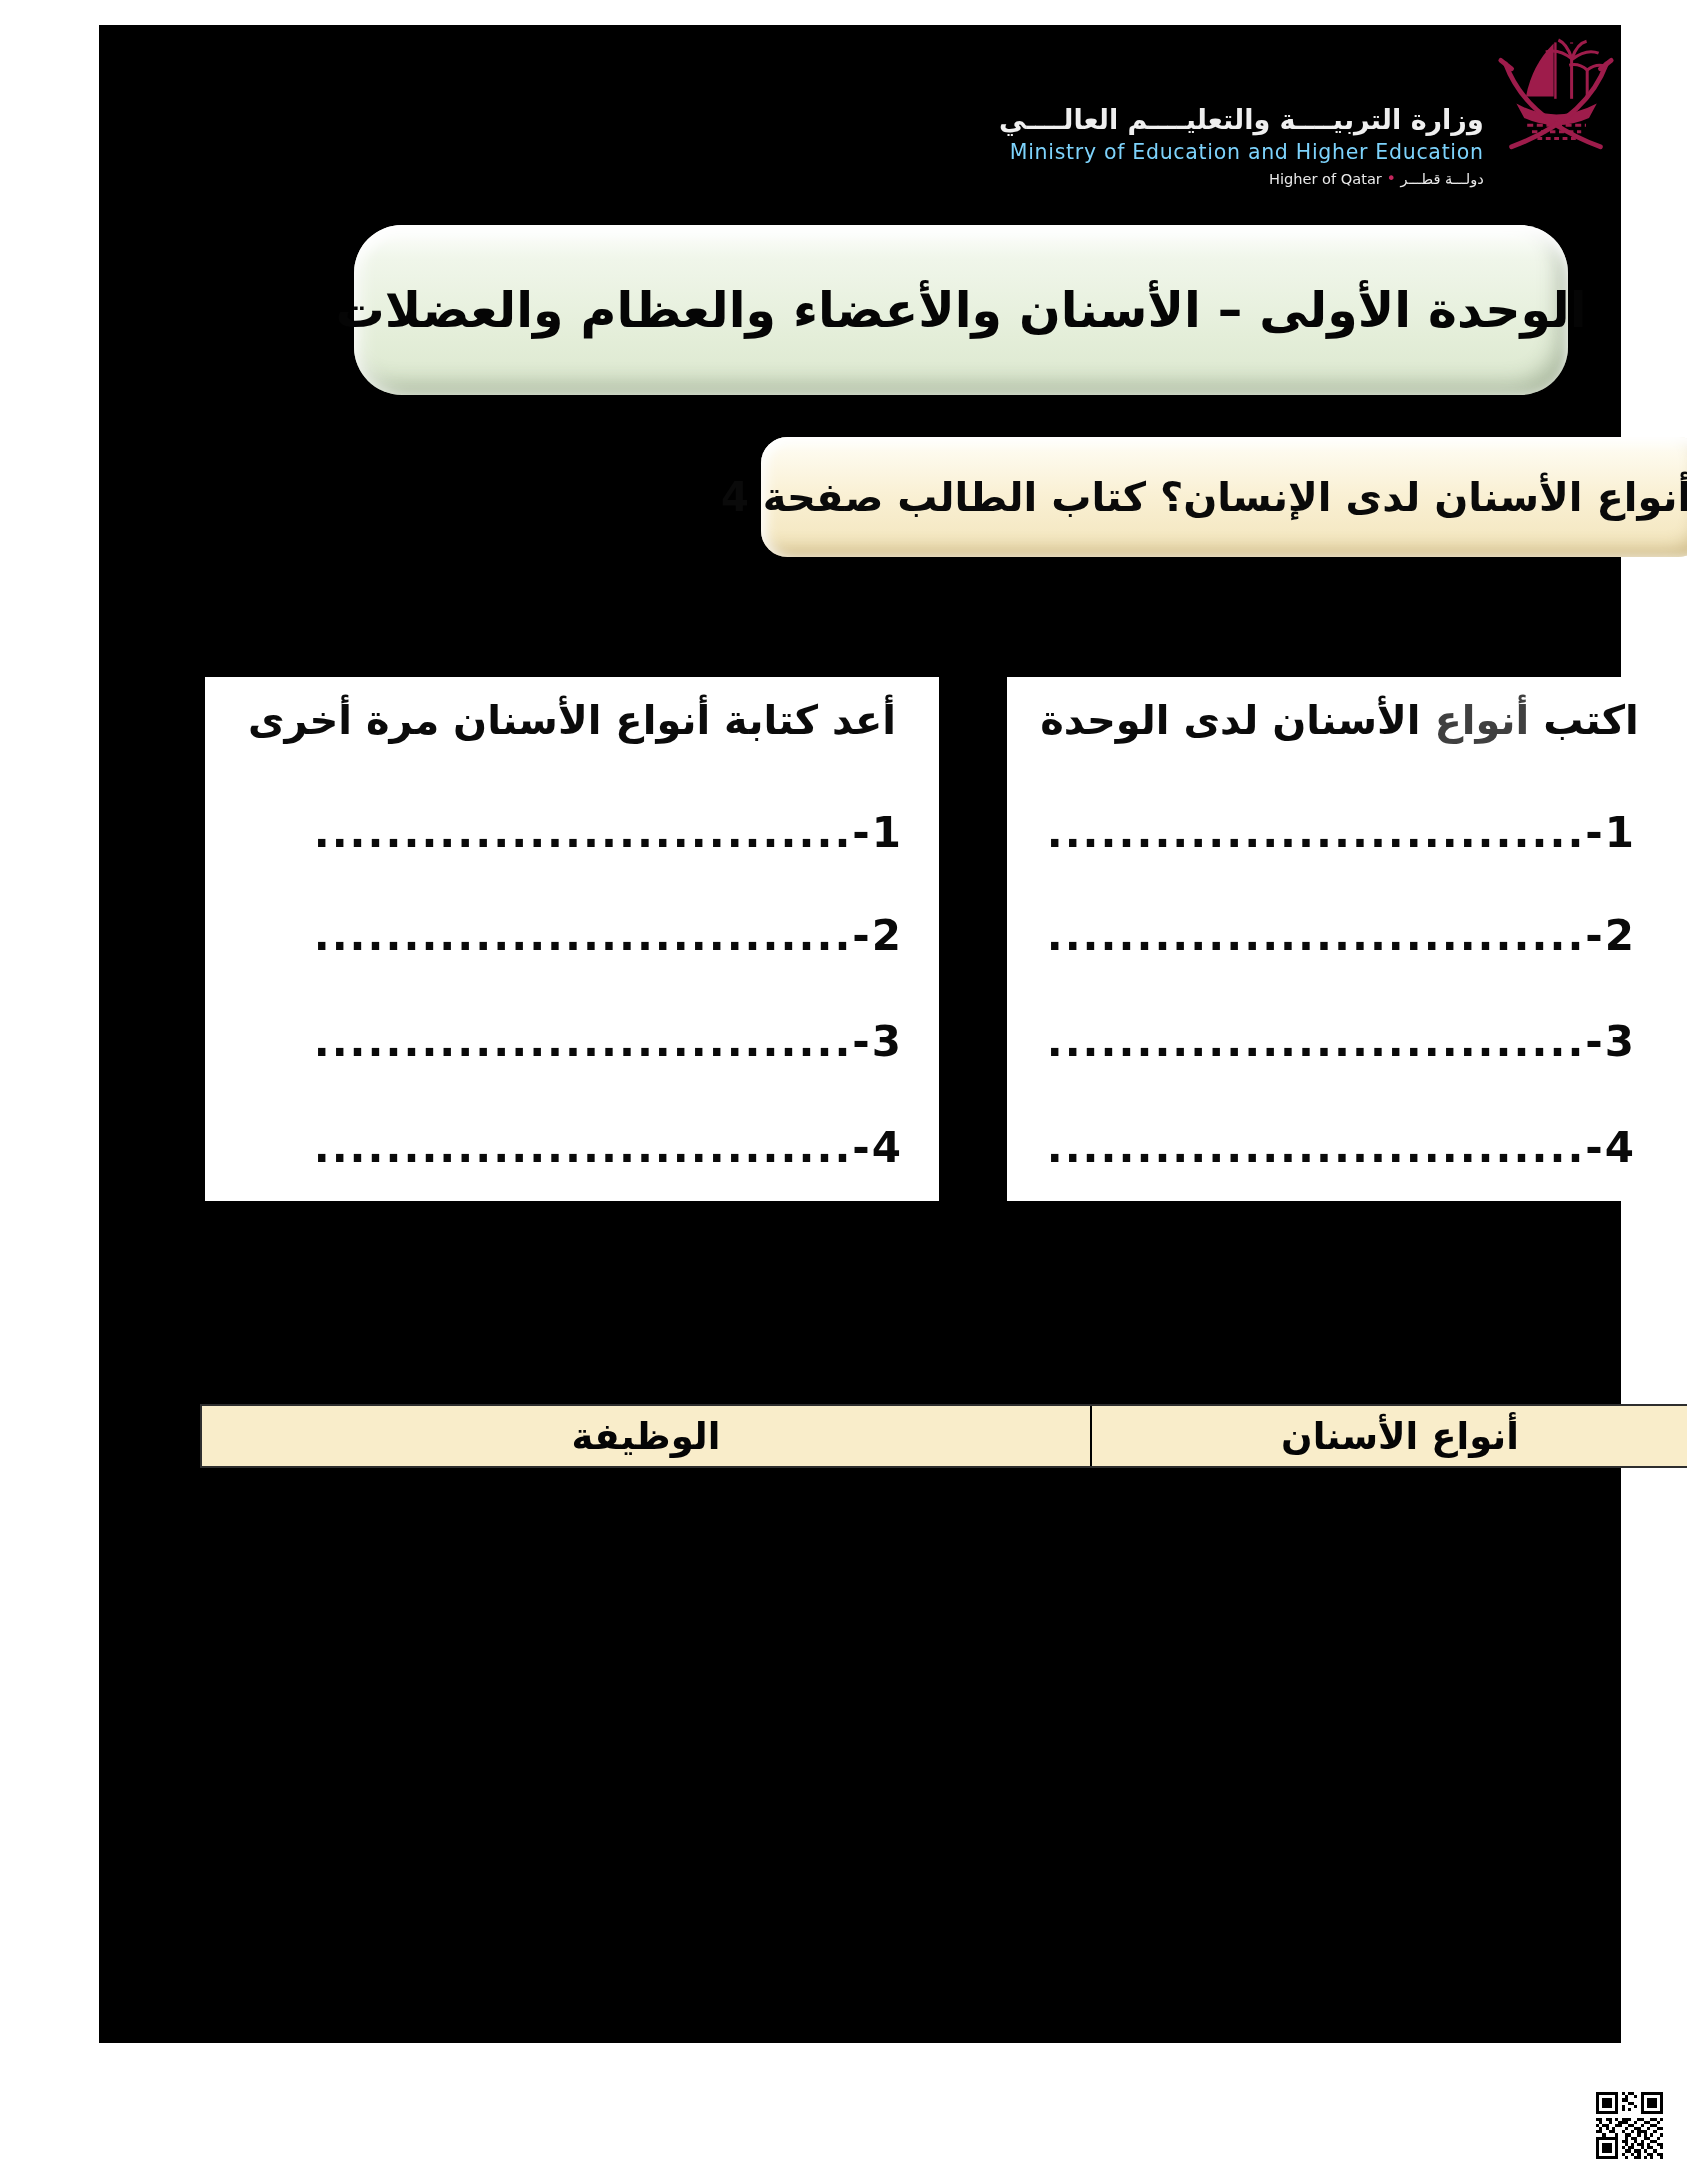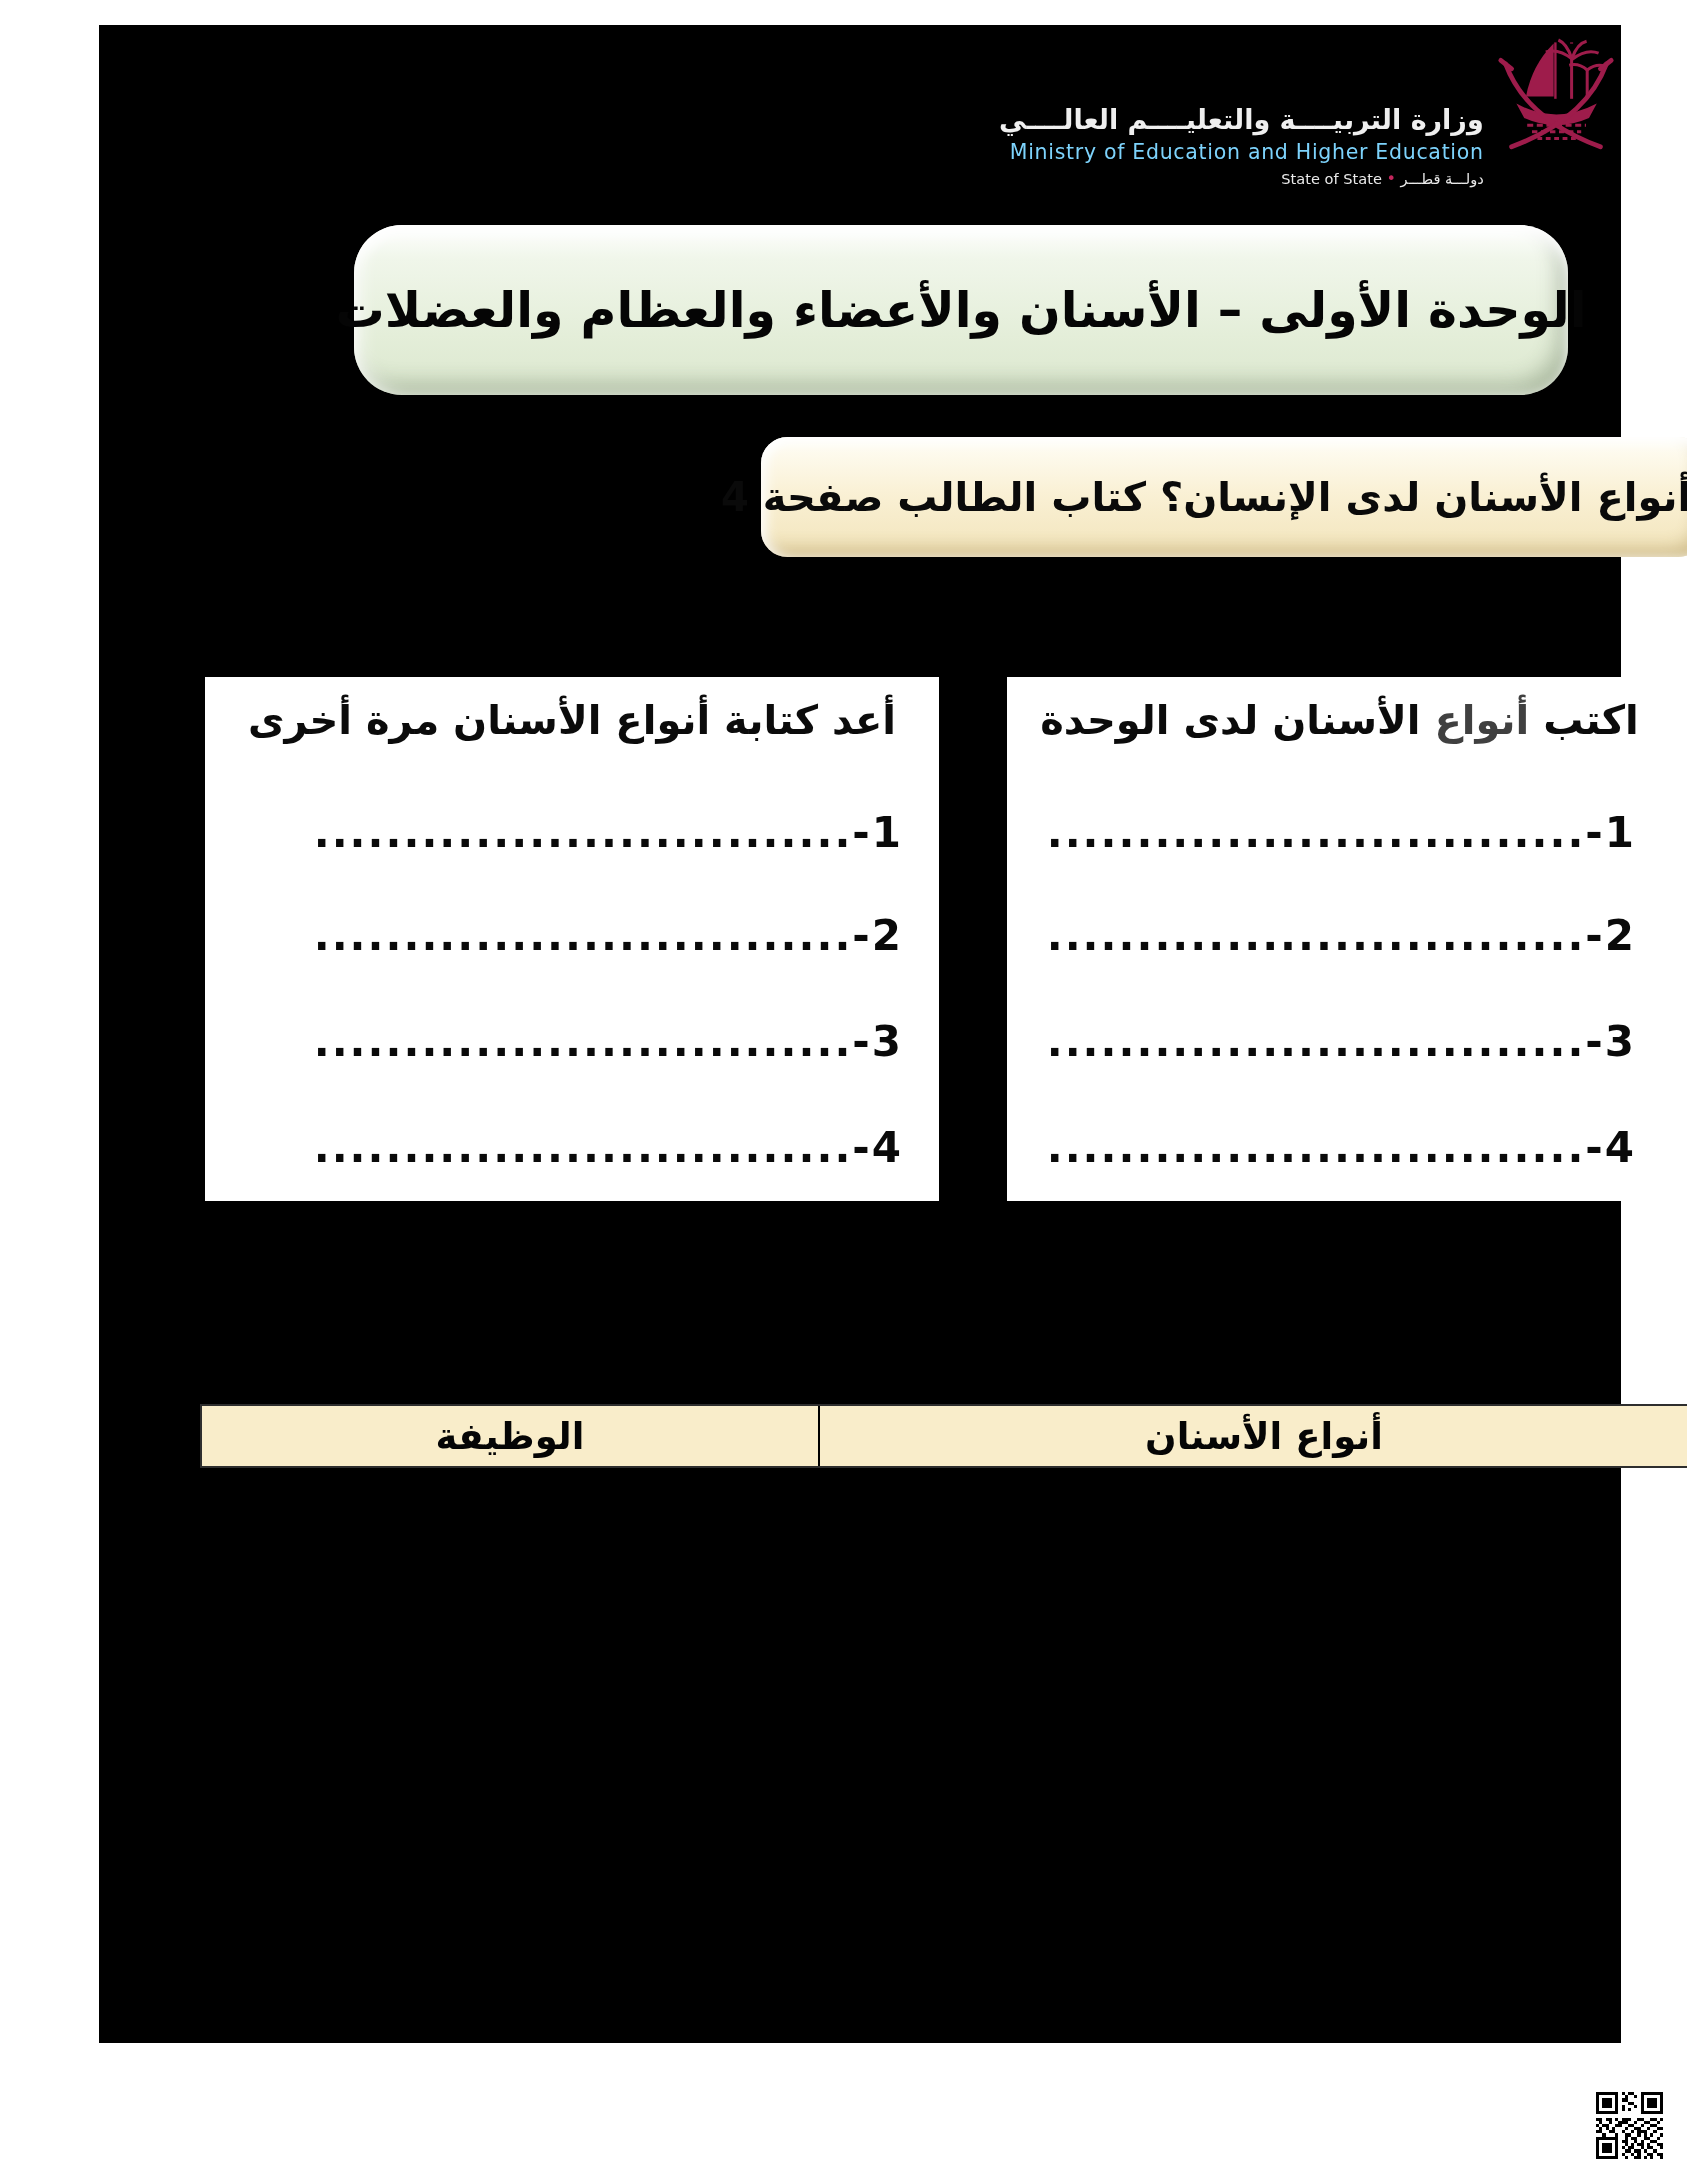--- a/index.html
+++ b/index.html
@@ -57,40 +57,40 @@
 
   
   .types-table{
     position:absolute;left:101px;top:1379px;width:1510px;height:64px;
     background:#f9edca;border:2px solid #2e2e2e;box-sizing:border-box;display:flex;
   }
   .types-table .cell{
     display:flex;align-items:center;justify-content:center;
     font-size:37px;font-weight:bold;color:#050505;direction:rtl;
   }
-  .cell-function{width:616px;}
+  .cell-function{width:888px;}
   .cell-types{flex:1;border-left:2px solid #000000;}
 
   
   .qr{position:absolute;left:1596px;top:2092px;width:67px;height:67px;}
 </style>
 </head>
 <body>
 
 <div class="page">
   <div class="panel">
 
     <div class="logo">
       <div class="logo-text">
         <div class="logo-ar">وزارة التربيــــة والتعليــــم العالــــي</div>
         <div class="logo-en">Ministry of Education and Higher Education</div>
         <div class="logo-tag" dir="rtl">
           <span>دولـــة قطـــر</span>
           <span class="dot">•</span>
-          <span dir="ltr">State of State</span>
+          <span dir="ltr">Higher of Qatar</span>
         </div>
       </div>
       <svg class="emblem" viewBox="0 0 200 200">
         <g stroke="#9e1c4b" stroke-width="5" fill="none">
           <path d="M127 42 q-22 -18 -44 -12"></path>
           <path d="M127 42 q24 -18 44 -10"></path>
           <path d="M126 40 q-8 -24 -22 -30"></path>
           <path d="M127 40 q8 -24 24 -28"></path>
           <path d="M126 14 v2"></path>
           <path d="M126 38 v70"></path>

